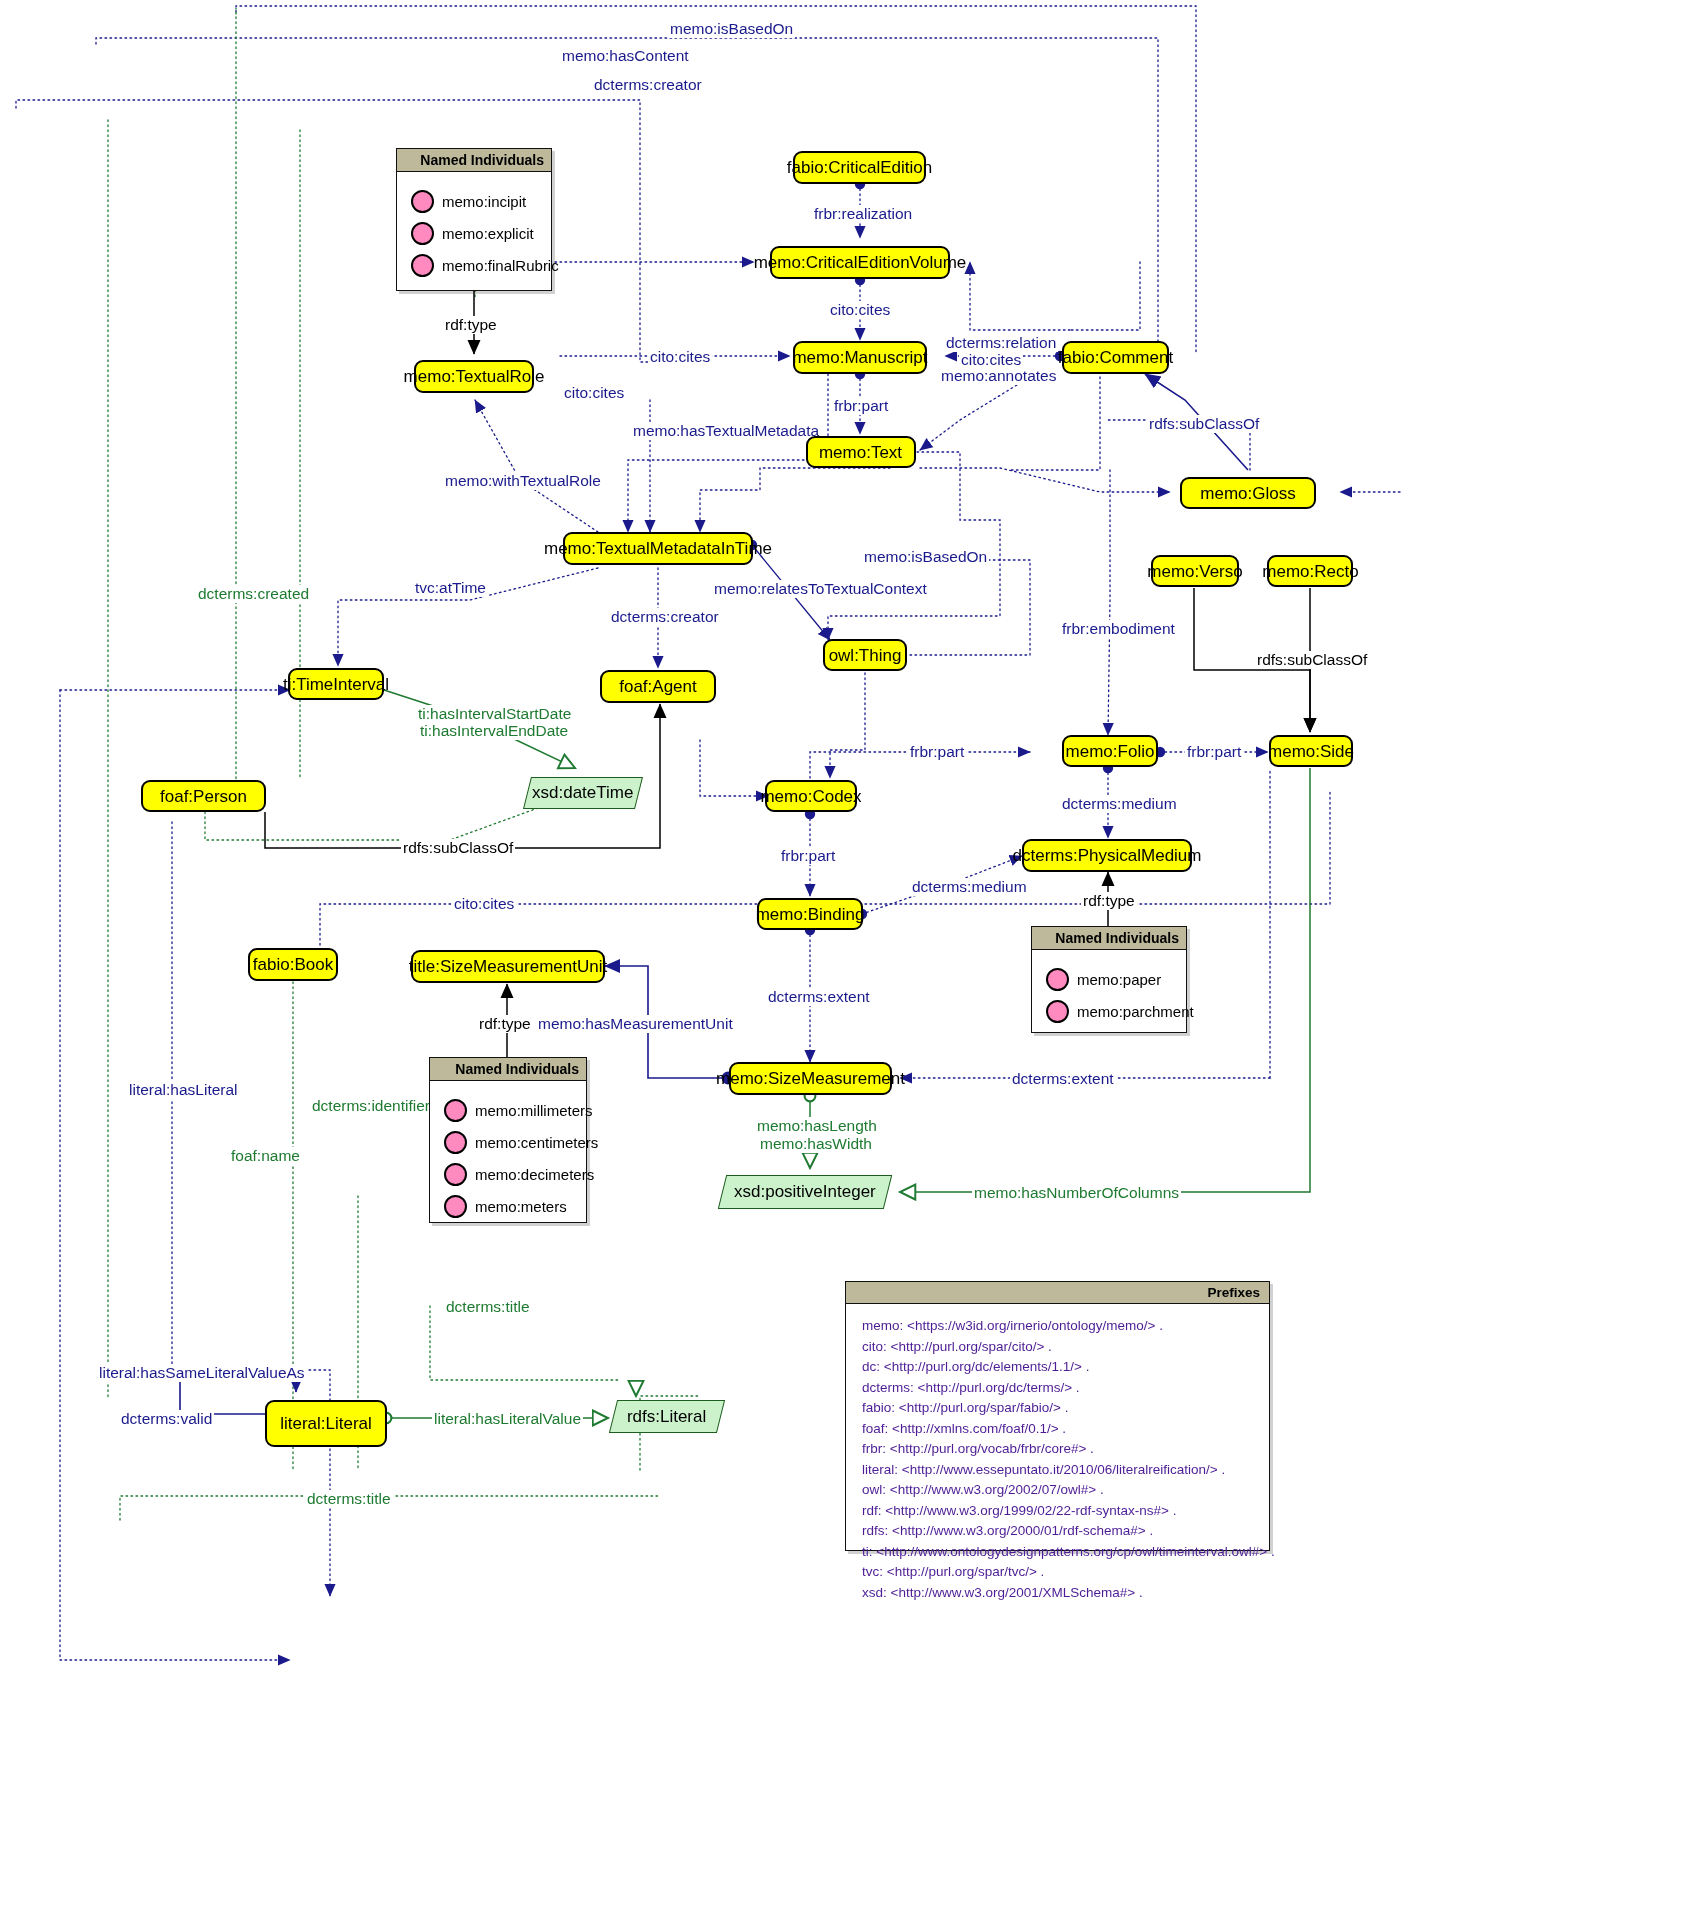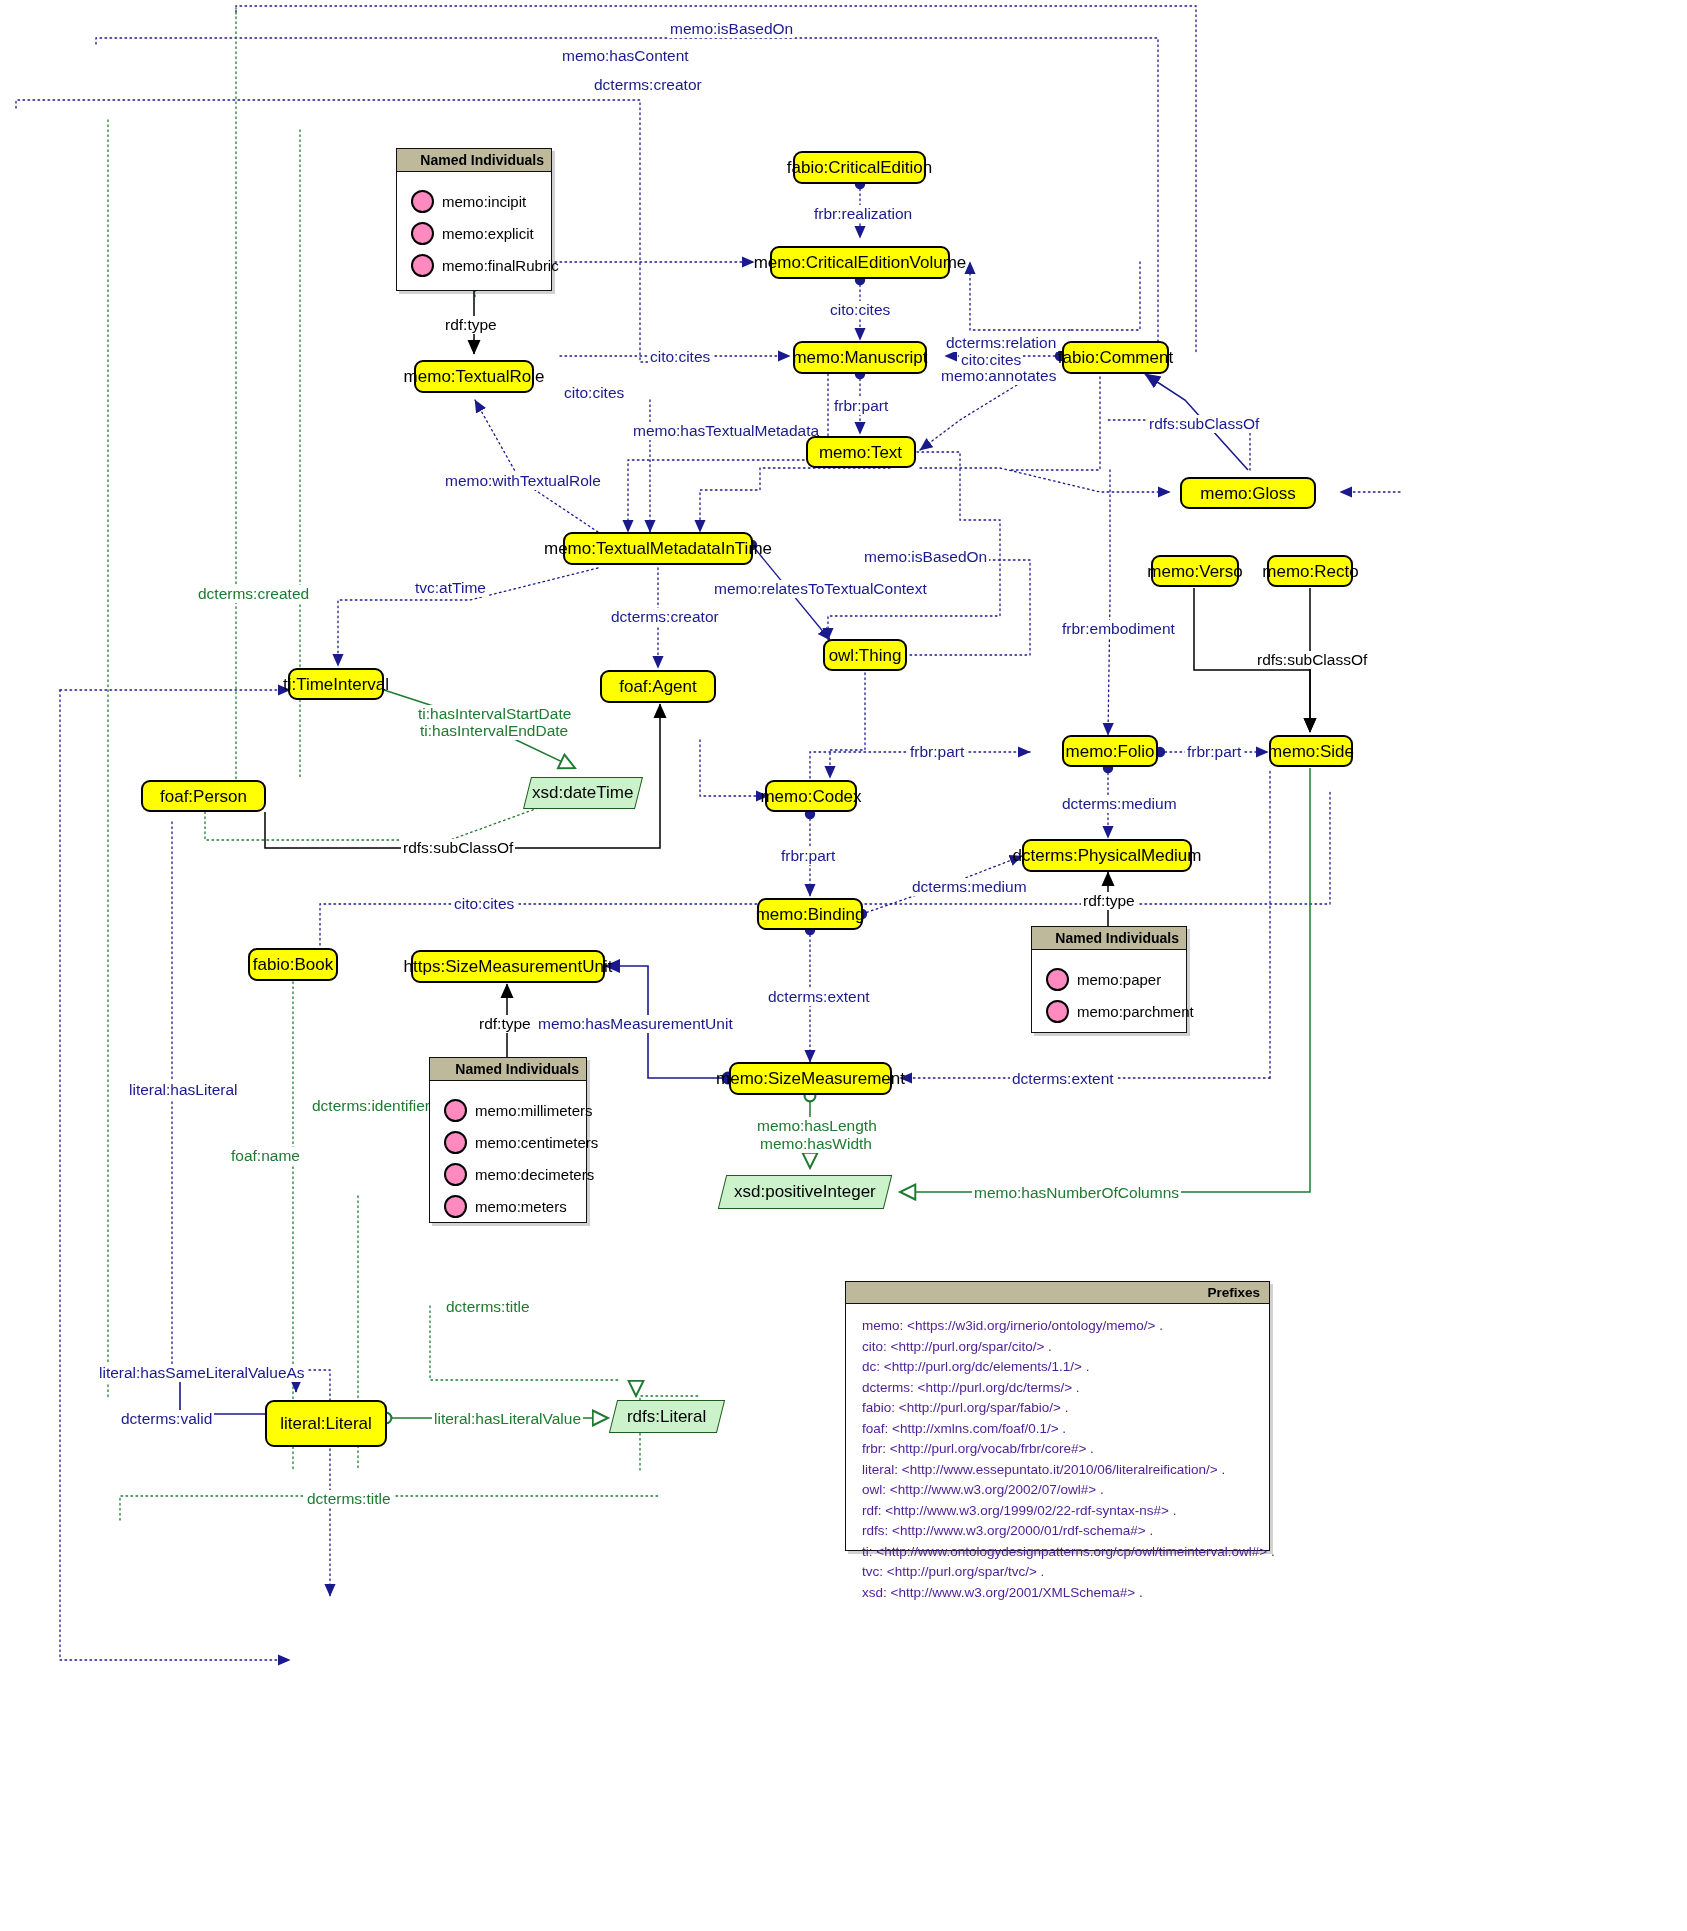--- a/index.html
+++ b/index.html
@@ -331,21 +331,21 @@
 
   <div class="node" style="left:757px;top:898px;width:106px;height:32px;">
     <span>memo:Binding</span>
   </div>
 
   <div class="node" style="left:248px;top:948px;width:90px;height:33px;">
     <span>fabio:Book</span>
   </div>
 
   <div class="node" style="left:411px;top:950px;width:194px;height:33px;">
-    <span>https:SizeMeasurementUnit</span>
+    <span>title:SizeMeasurementUnit</span>
   </div>
 
   <div class="node" style="left:729px;top:1062px;width:163px;height:33px;">
     <span>memo:SizeMeasurement</span>
   </div>
 
   <div class="node" style="left:265px;top:1400px;width:122px;height:47px;">
     <span>literal:Literal</span>
   </div>
 

